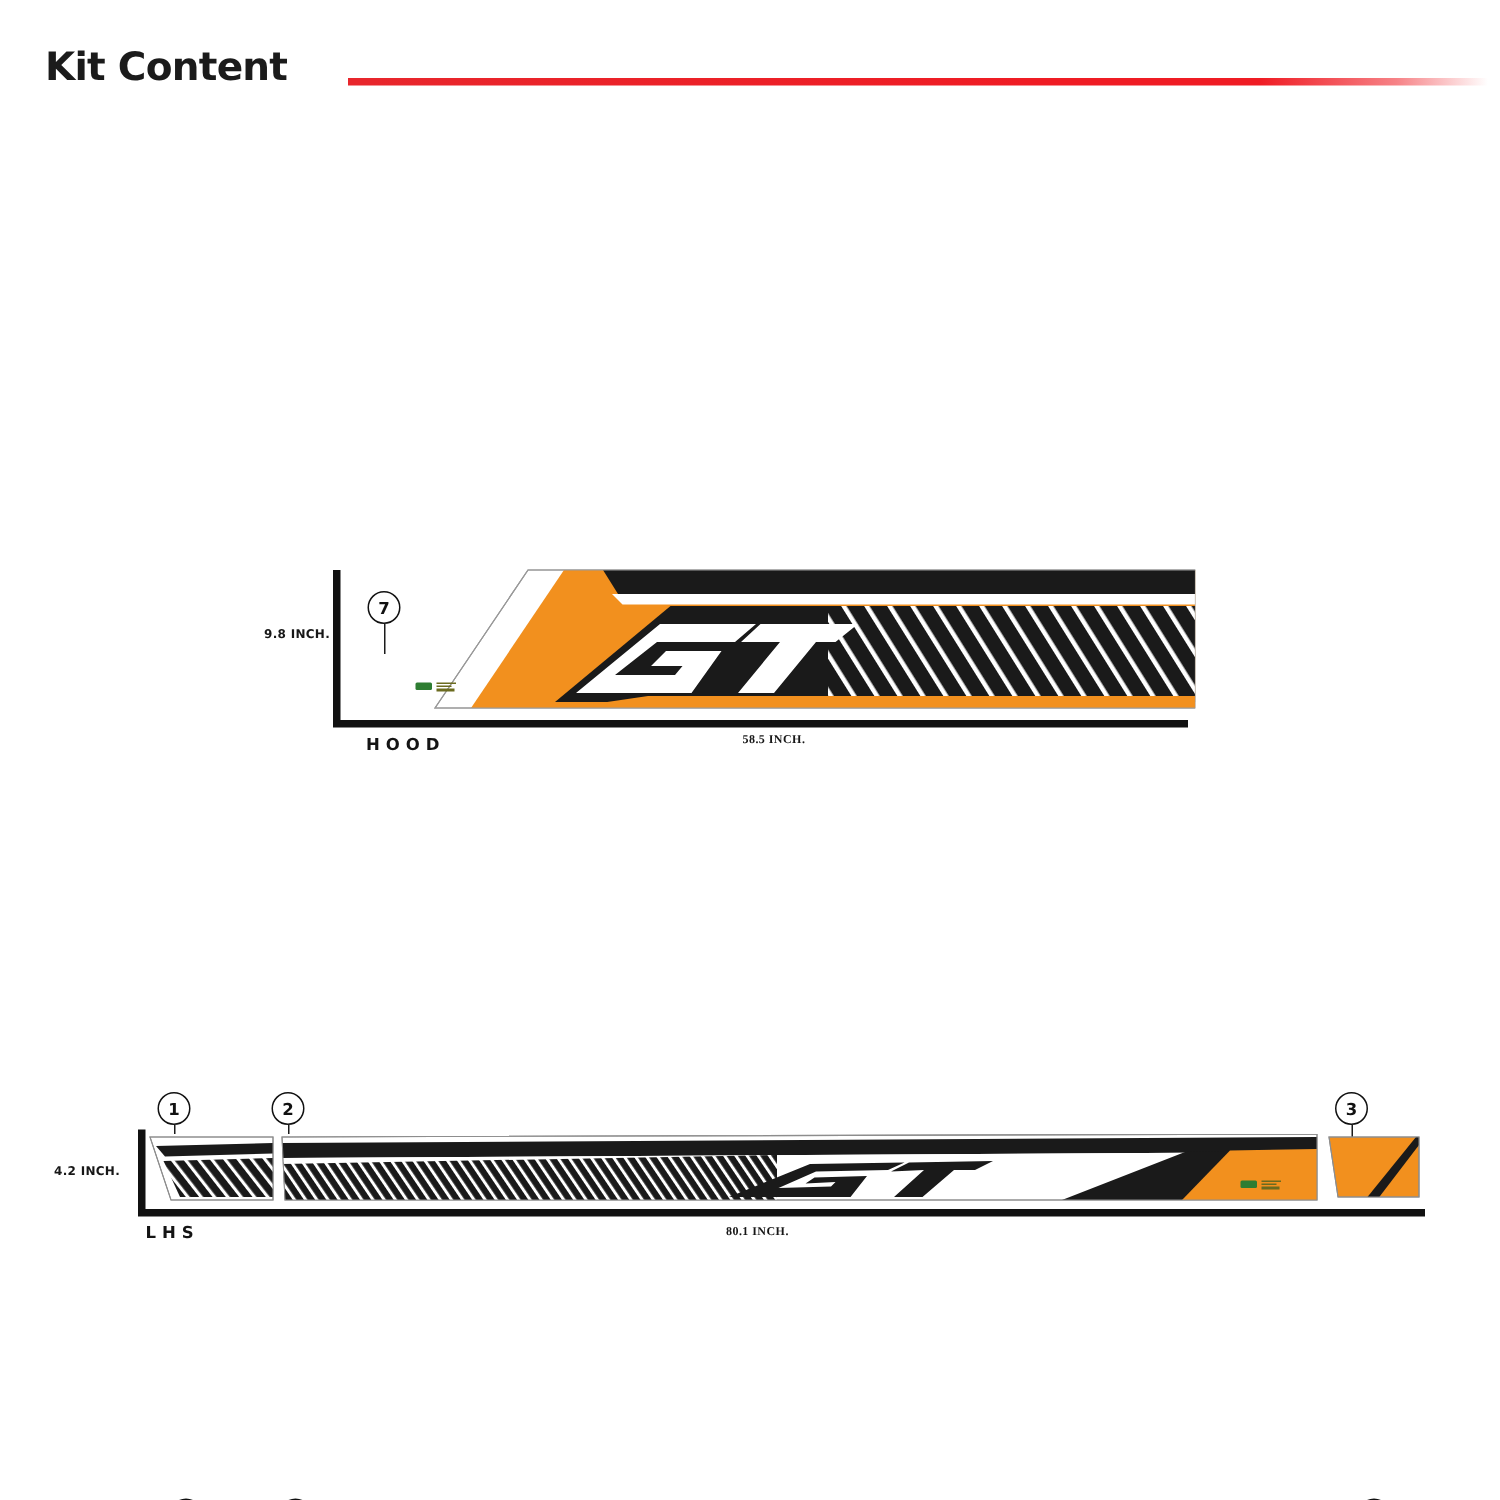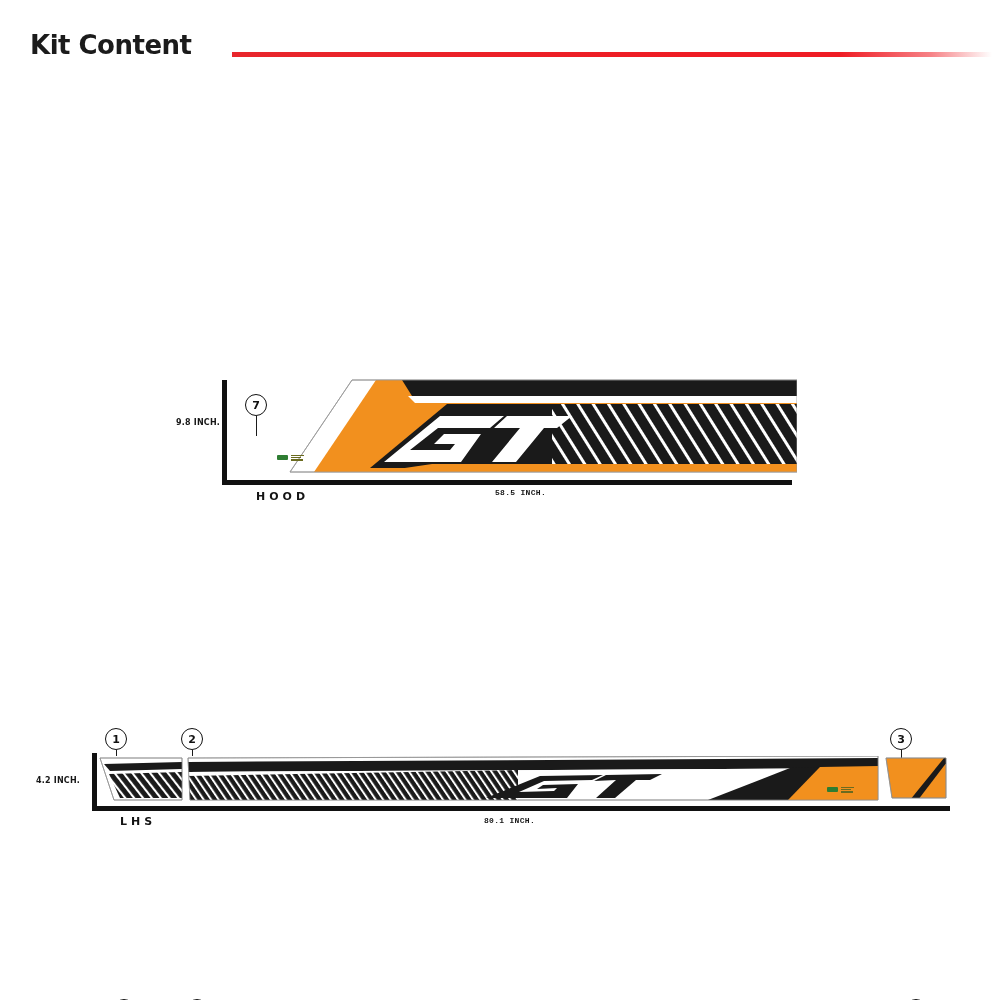--- a/index.html
+++ b/index.html
@@ -36,21 +36,21 @@
   .dim-v {
     position: absolute;
     font-size: 8px; font-weight: bold; color: #171717;
     letter-spacing: 0.2px; white-space: nowrap;
     font-family: "DejaVu Sans", sans-serif;
   }
   .dim-h {
     position: absolute;
     font-size: 8px; font-weight: bold; color: #171717;
     letter-spacing: 0.3px; white-space: nowrap;
-    font-family: Liberation Mono, monospace;
+    font-family: Liberation Serif, serif;
   }
   .sect-label {
     position: absolute;
     font-size: 11px; font-weight: bold; color: #141414;
     letter-spacing: 4px; white-space: nowrap;
     font-family: "DejaVu Sans", sans-serif;
   }
 
   
   .callout {
@@ -86,21 +86,21 @@
     <div class="header-title">Kit Content</div>
     <div class="header-rule"></div>
   </div>
 
   <div class="section" style="left:0; top:180px; width:1000px; height:150px;">
 
     <div class="dim-v" style="left:160px; top:238px;margin-left:16px;">9.8 INCH.</div>
     <div class="vbar" style="left:222px; top:200px; height:100px;"></div>
     <div class="hbar" style="left:222px; top:300px; width:570px;"></div>
     <div class="dim-h" style="left:495px; top:308px;">58.5 INCH.</div>
-    <div class="sect-label" style="left:256px; top:310px;">HOOD</div>
+    <div class="sect-label" style="left:244px; top:310px;">HOOD</div>
 
     <div class="callout" style="left:245px; top:214px;">
       <span>7</span>
     </div>
     <div class="callout-stem" style="left:256px; top:236px; height:20px;"></div>
 
     <div class="piece" style="left:252px; top:196px; width:545px; height:102px;">
       <svg width="545" height="102" viewBox="0 0 545 102">
         <defs>
           <clipPath id="hoodClip">
@@ -146,21 +146,21 @@
       </div>
     </div>
   </div>
 
   <div class="section" style="left:0; top:360px; width:1000px; height:120px;">
 
     <div class="dim-v" style="left:36px; top:416px;">4.2 INCH.</div>
     <div class="vbar" style="left:92px; top:393px; height:53px;"></div>
     <div class="hbar" style="left:92px; top:446px; width:858px;"></div>
     <div class="dim-h" style="left:484px; top:456px;">80.1 INCH.</div>
-    <div class="sect-label" style="left:120px; top:455px;">LHS</div>
+    <div class="sect-label" style="left:97px; top:455px;">LHS</div>
 
     <div class="callout" style="left:105px; top:368px;">
       <span>1</span>
     </div>
     <div class="callout-stem" style="left:116px; top:390px; height:6px;"></div>
 
     <div class="callout" style="left:181px; top:368px;">
       <span>2</span>
     </div>
     <div class="callout-stem" style="left:192px; top:390px; height:6px;"></div>

